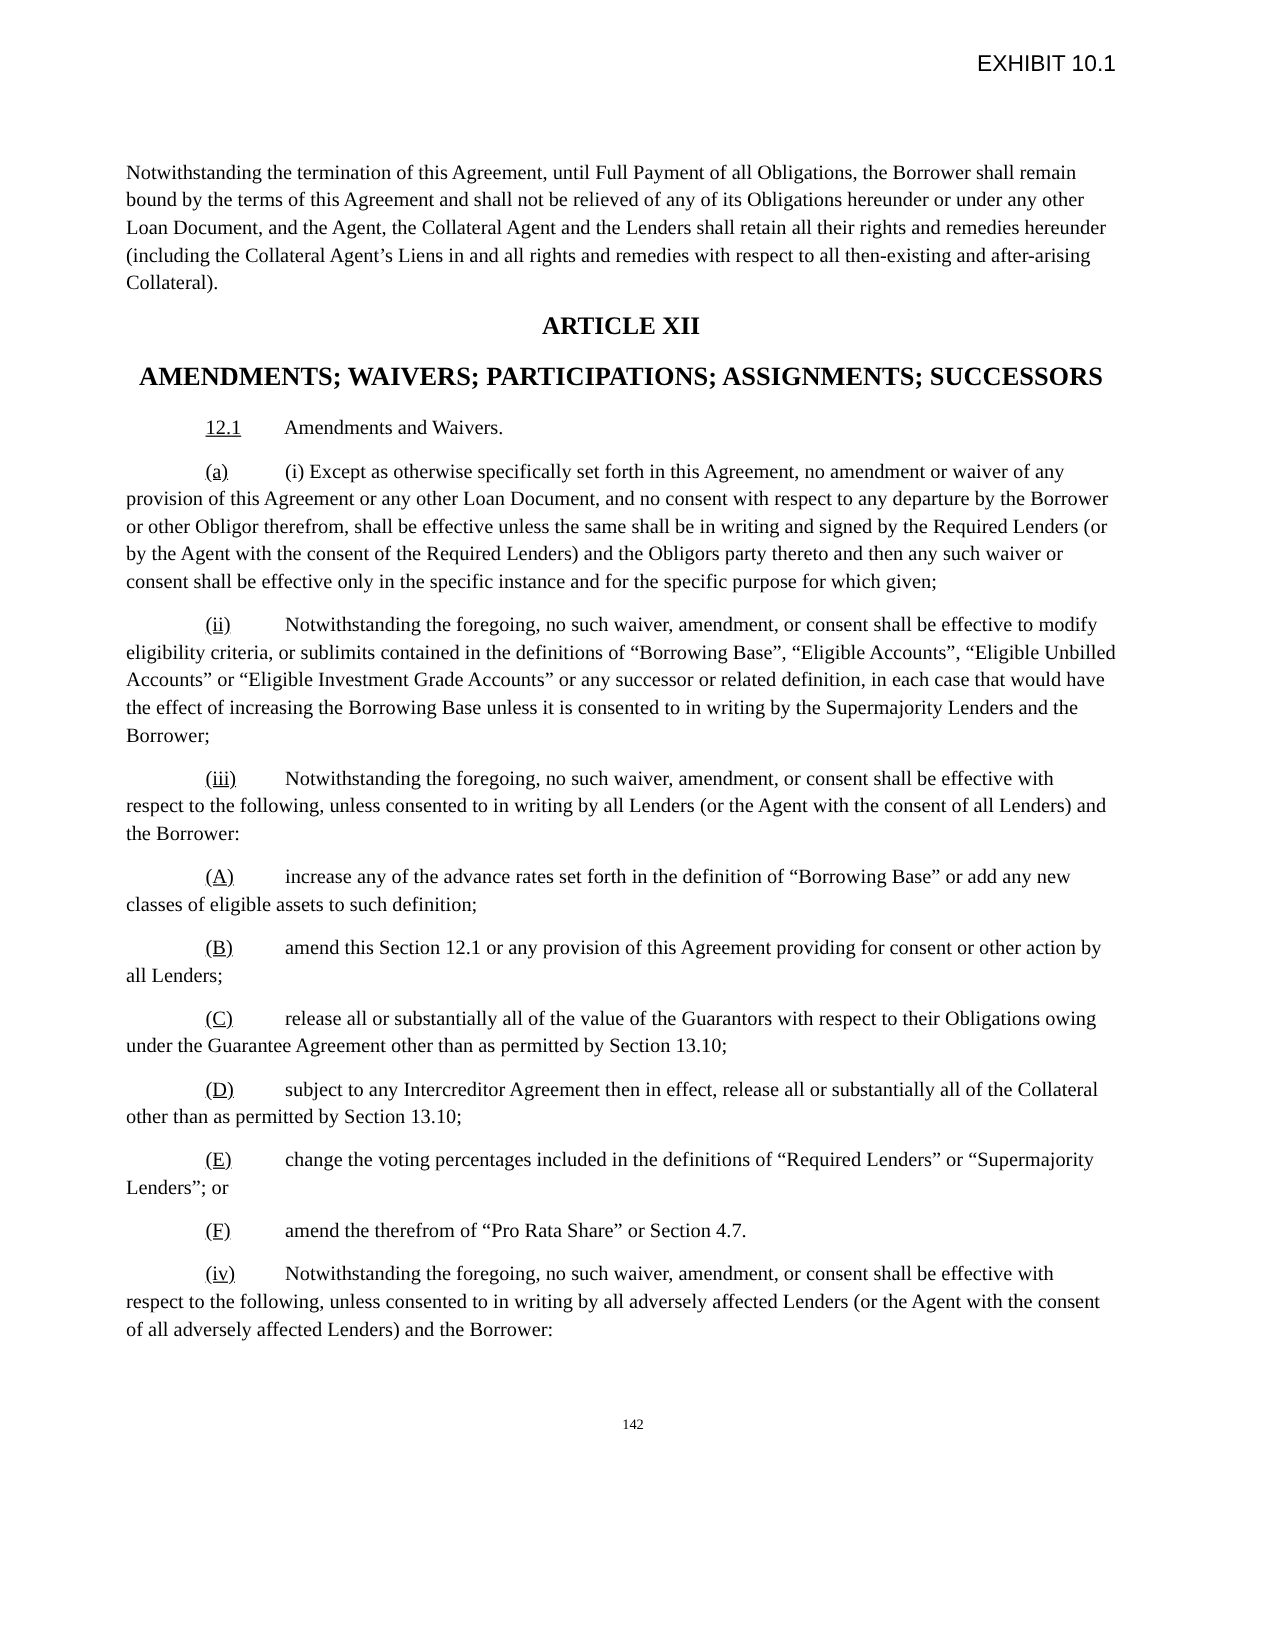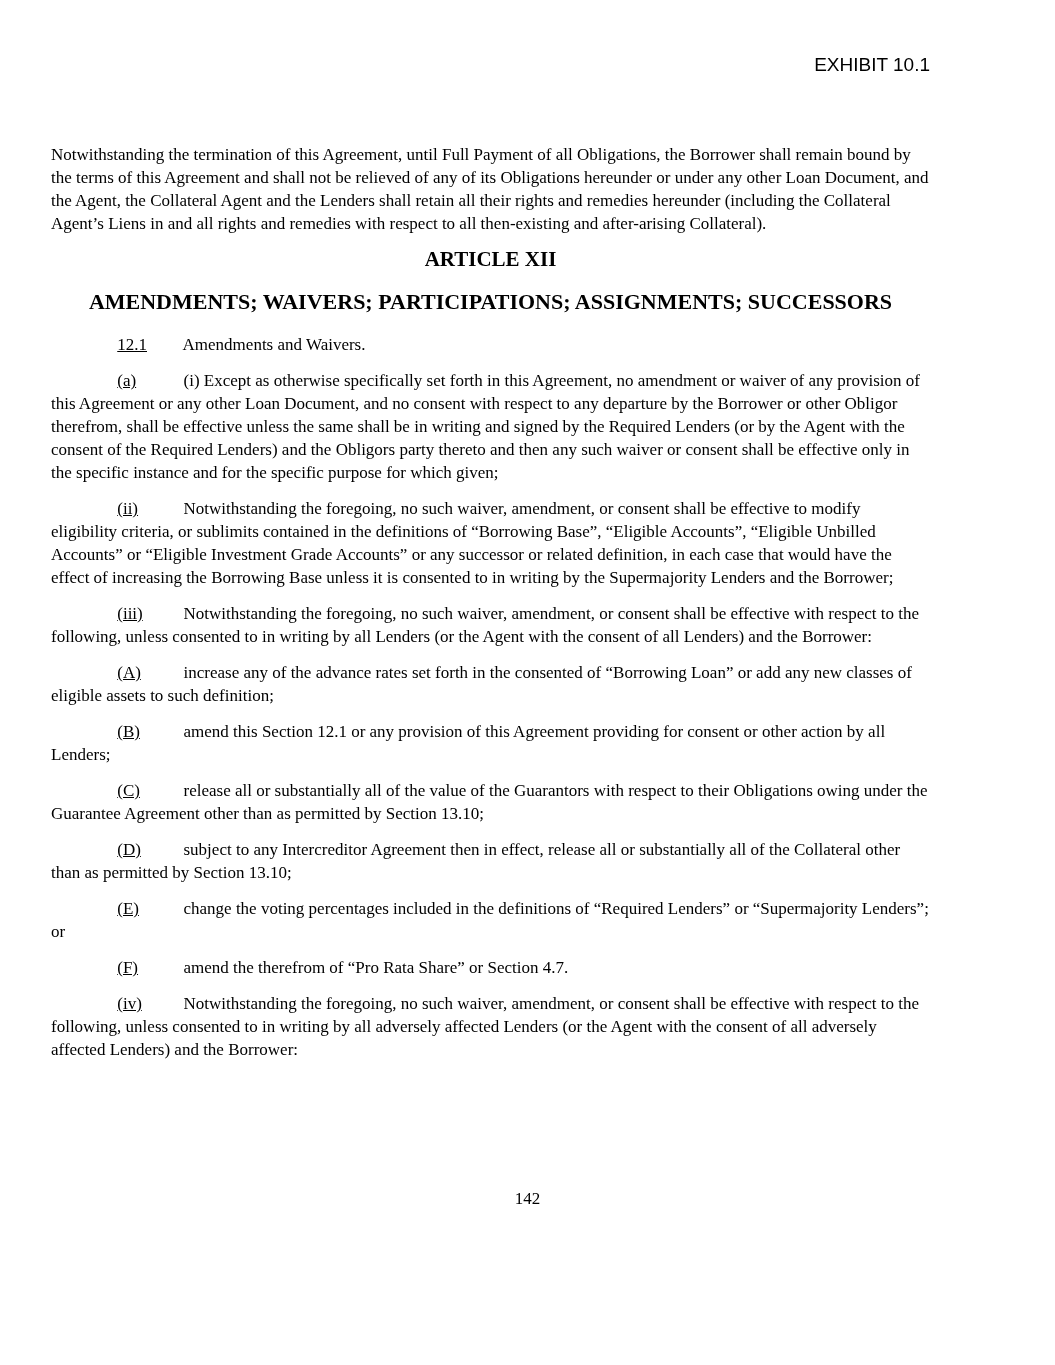--- a/index.html
+++ b/index.html
@@ -1,25 +1,25 @@
 <!DOCTYPE html>
 <html><head>
 <meta charset="utf-8">
 <style>
   * { box-sizing: border-box; }
   html, body { margin: 0; padding: 0; background: #ffffff; }
   .page {
     position: relative;
     width: 1055px;
     height: 1268px;
-    margin: 16px auto;
+    margin: 5px auto;
     background: #ffffff;
     color: #000000;
     font-family: "Liberation Serif", serif;
-    padding: 38px 125px 0 51px;
+    padding: 38px 125px 0 105px;
     overflow: hidden;
   }
   .exhibit {
     font-family: "Liberation Sans", sans-serif;
     font-size: 19px;
     line-height: 22px;
     text-align: right;
     margin-bottom: 67px;
   }
   .body-text {
@@ -46,21 +46,21 @@
     margin-left: 64px;
   }
   .u { }
   .section-line { margin-bottom: 19px; }
   .page-number {
     position: absolute;
     bottom: 74px;
     left: 0;
     right: 0;
     text-align: center;
-    font-size: 17px;
+    font-size: 12px;
     line-height: 23px;
   }
 </style>
 </head>
 <body>
 
 <div class="page">
 
   <div class="exhibit">EXHIBIT 10.1</div>
 
@@ -90,21 +90,21 @@
     <span><span>Notwithstanding the foregoing, no such waiver, amendment, or consent shall be effective to modify eligibility criteria, or sublimits contained in the definitions of “Borrowing Base”, “Eligible Accounts”, “Eligible Unbilled Accounts” or “Eligible Investment Grade Accounts” or any successor or related definition, in each case that would have the effect of increasing the Borrowing Base unless it is consented to in writing by the Supermajority Lenders and the Borrower;</span></span>
   </p>
         <p class="para level1">
     <span class="tab"></span>
     <span class="label">(iii)</span>
     <span><span>Notwithstanding the foregoing, no such waiver, amendment, or consent shall be effective with respect to the following, unless consented to in writing by all Lenders (or the Agent with the consent of all Lenders) and the Borrower:</span></span>
   </p>
         <p class="para level2">
     <span class="tab"></span>
     <span class="label">(A)</span>
-    <span><span>increase any of the advance rates set forth in the consented of “</span><span class="u">Borrowing Loan</span><span>” or add any new classes of eligible assets to such definition;</span></span>
+    <span><span>increase any of the advance rates set forth in the definition of “</span><span class="u">Borrowing Base</span><span>” or add any new classes of eligible assets to such definition;</span></span>
   </p>
         <p class="para level2">
     <span class="tab"></span>
     <span class="label">(B)</span>
     <span><span>amend this </span><span class="u">Section 12.1</span><span> or any provision of this Agreement providing for consent or other action by all Lenders;</span></span>
   </p>
         <p class="para level2">
     <span class="tab"></span>
     <span class="label">(C)</span>
     <span><span>release all or substantially all of the value of the Guarantors with respect to their Obligations owing under the Guarantee Agreement other than as permitted by </span><span class="u">Section 13.10</span><span>;</span></span>

